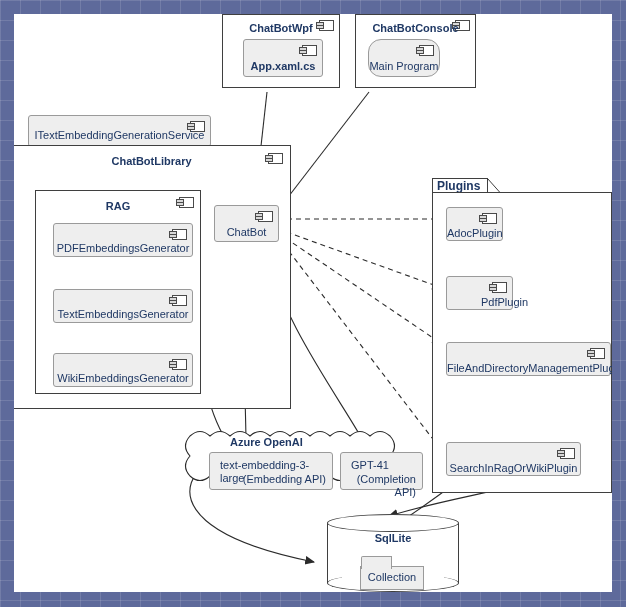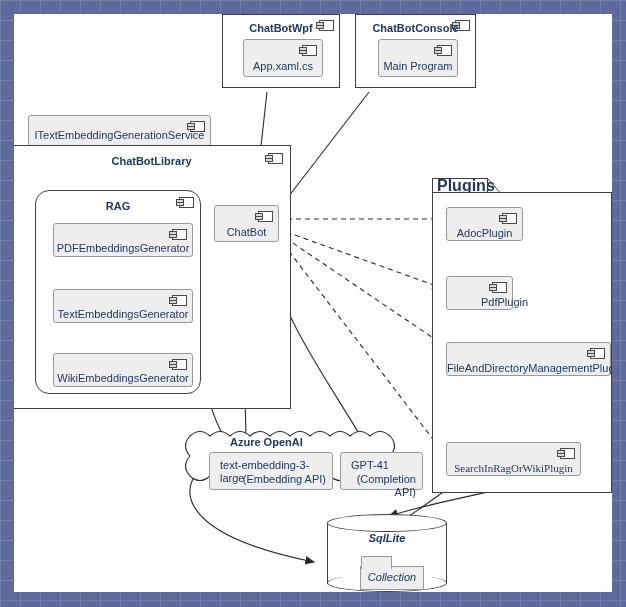--- a/index.html
+++ b/index.html
@@ -49,21 +49,21 @@
   .cicon:before{top:1px;}
   .cicon:after{top:4px;}
 
   
   .pkg-tab{
     position:absolute;left:0;top:0;height:15px;
     border:1px solid #3f3f3f;border-bottom:none;background:#fff;
     box-sizing:border-box;
   }
   .pkg-tab .tlbl{
-    position:absolute;left:4px;top:0px;font-size:16px;line-height:14px;
+    position:absolute;left:4px;top:0px;font-size:12px;line-height:14px;
     color:#1f3864;font-weight:bold;white-space:nowrap;
   }
 
   
   .cyl-body{
     position:absolute;left:0;top:9px;right:0;bottom:9px;
     background:#fff;border-left:1px solid #3f3f3f;border-right:1px solid #3f3f3f;
   }
   .cyl-top,.cyl-bot{
     position:absolute;left:0;right:0;height:18px;
@@ -145,44 +145,44 @@
            q-9,-10 0,-20 q-9,-10 0,-20 z"></path>
     </svg>
 
     <div id="nodes">
 
       <div class="node frame-box" style="left:208px;top:0px;width:118px;height:74px;">
         <span class="cicon"></span>
         <div class="lbl bold" style="top:7px;">ChatBotWpf</div>
         <div class="node comp" style="left:20px;top:24px;width:80px;height:38px;">
           <span class="cicon"></span>
-          <div class="lbl" style="top:20px;">App.xaml.cs</div>
+          <div class="lbl" style="top:20px;font-weight:bold;">App.xaml.cs</div>
         </div>
       </div>
 
       <div class="node frame-box" style="left:341px;top:0px;width:121px;height:74px;">
         <span class="cicon"></span>
         <div class="lbl bold" style="top:7px;">ChatBotConsole</div>
-        <div class="node comp" style="left:22px;top:24px;width:80px;height:38px;">
+        <div class="node comp" style="left:12px;top:24px;width:72px;height:38px;border-radius:13px;">
           <span class="cicon"></span>
           <div class="lbl" style="top:20px;">Main Program</div>
         </div>
       </div>
 
       <div class="node comp" style="left:14px;top:101px;width:183px;height:32px;">
         <span class="cicon"></span>
         <div class="lbl" style="top:13px;">ITextEmbeddingGenerationService</div>
       </div>
 
       <div class="node frame-box" style="left:-2px;top:131px;width:279px;height:264px;">
         <span class="cicon" style="right:7px;top:7px;"></span>
         <div class="lbl bold" style="top:9px;">ChatBotLibrary</div>
       </div>
 
-      <div class="node frame-box" style="left:21px;top:176px;width:166px;height:204px;border-radius:14px;">
+      <div class="node frame-box" style="left:21px;top:176px;width:166px;height:204px;">
         <span class="cicon" style="right:6px;top:6px;"></span>
         <div class="lbl bold" style="top:9px;">RAG</div>
 
         <div class="node comp" style="left:17px;top:32px;width:140px;height:34px;">
           <span class="cicon"></span>
           <div class="lbl" style="top:18px;">PDFEmbeddingsGenerator</div>
         </div>
         <div class="node comp" style="left:17px;top:162px;width:140px;height:34px;">
           <span class="cicon"></span>
           <div class="lbl" style="top:18px;">WikiEmbeddingsGenerator</div>
@@ -202,51 +202,51 @@
         <div class="pkg-tab" style="width:56px;">
           <span class="tlbl">Plugins</span>
         </div>
         <div style="position:absolute;left:55px;top:0;width:14px;height:15px;overflow:hidden;">
           <svg width="14" height="15" viewBox="0 0 14 15">
               <path d="M0.5,0.5 L13,14.5" stroke="#3f3f3f" fill="none" stroke-width="1"></path>
             </svg>
         </div>
         <div class="frame-box" style="position:absolute;left:0;top:14px;width:180px;height:301px;box-sizing:border-box;"></div>
 
-        <div class="node comp" style="left:14px;top:29px;width:77px;height:34px;">
+        <div class="node comp" style="left:14px;top:29px;width:57px;height:34px;">
           <span class="cicon"></span>
           <div class="lbl" style="top:19px;">AdocPlugin</div>
         </div>
         <div class="node comp" style="left:14px;top:98px;width:67px;height:34px;">
           <span class="cicon"></span>
           <div class="lbl" style="top:19px;margin-left:34px;">PdfPlugin</div>
         </div>
         <div class="node comp" style="left:14px;top:164px;width:165px;height:34px;">
           <span class="cicon"></span>
           <div class="lbl" style="top:19px;">FileAndDirectoryManagementPlugin</div>
         </div>
         <div class="node comp" style="left:14px;top:264px;width:135px;height:34px;">
           <span class="cicon"></span>
-          <div class="lbl" style="top:19px;font-family:Liberation Serif, serif;">SearchInRagOrWikiPlugin</div>
+          <div class="lbl" style="top:19px;">SearchInRagOrWikiPlugin</div>
         </div>
       </div>
 
       <div class="node" style="left:176px;top:412px;width:240px;height:76px;">
         <div class="lbl bold" style="top:10px;left:40px;right:0;text-align:left;">Azure OpenAI</div>
         <div class="node comp" style="left:19px;top:26px;width:124px;height:38px;padding-left:40px;">
           <div class="lbl left" style="top:6px;text-align:left;">text-embedding-3-large</div>
           <div class="lbl left" style="top:20px;text-align:right;">(Embedding API)</div>
         </div>
         <div class="node comp" style="left:150px;top:26px;width:83px;height:38px;">
           <div class="lbl left" style="top:6px;text-align:left;">GPT-41</div>
           <div class="lbl left" style="top:20px;text-align:right;">(Completion API)</div>
         </div>
       </div>
 
-      <div class="node" style="left:313px;top:500px;width:120px;height:78px;font-style:italic;">
+      <div class="node" style="left:313px;top:500px;width:132px;height:78px;">
         <div class="cyl-body"></div>
         <div class="cyl-bot"></div>
         <div class="cyl-top"></div>
         <div class="lbl bold" style="top:18px;">SqlLite</div>
         <div class="folder" style="left:33px;top:52px;width:62px;height:22px;">
           <div class="ftab"></div>
           <div class="lbl" style="top:4px;">Collection</div>
         </div>
       </div>
 

